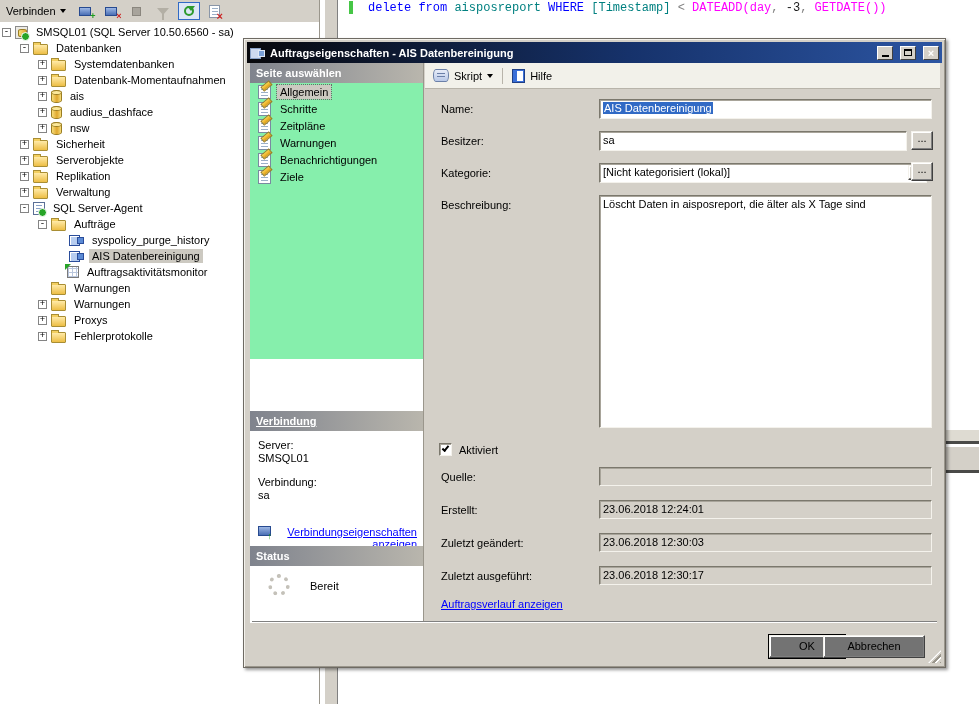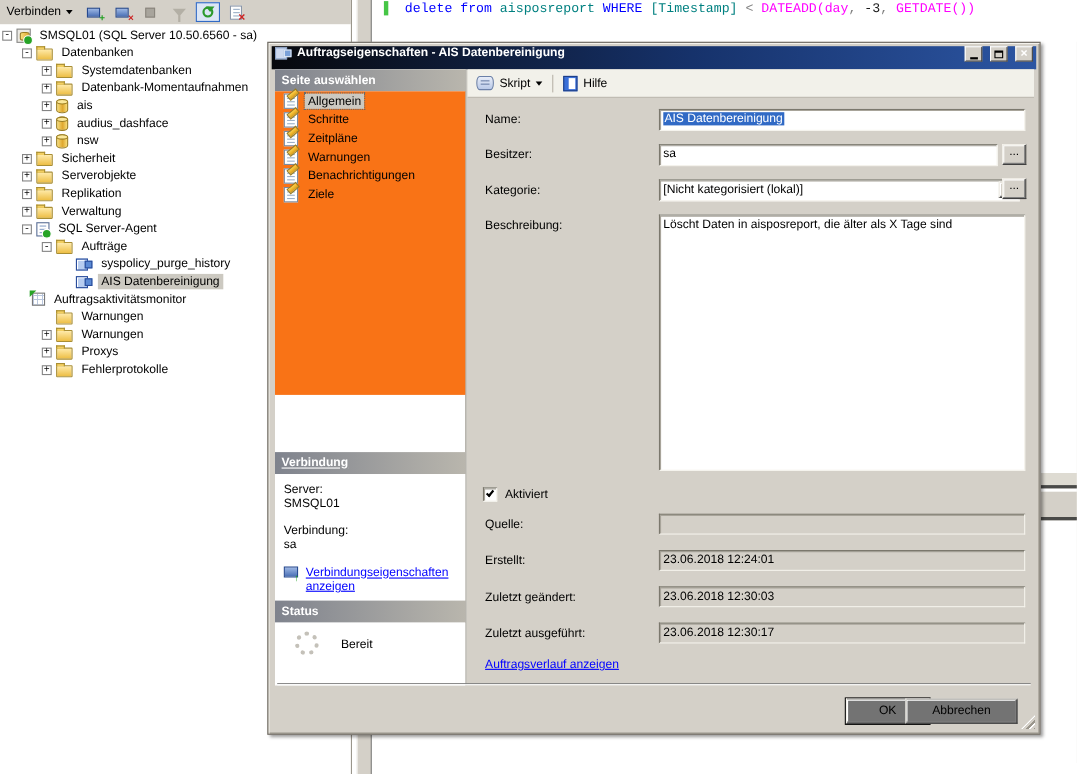--- a/index.html
+++ b/index.html
@@ -83,54 +83,54 @@
   .right-sliver { position:absolute; left:946px; top:430px; width:33px; height:47px; }
   .sliver-a { position:absolute; left:0; top:0; width:100%; height:14px; background:#dedbd2; border-bottom:3px solid #4a4a48; }
   .sliver-b { position:absolute; left:0; top:17px; width:100%; height:26px; background:#d4d0c8; border-bottom:3px solid #4a4a48; }
 
   
   .dialog { position:absolute; left:243px; top:38px; width:703px; height:630px; background:#d4d0c8;
             border:1px solid #6e6a63;
             box-shadow: inset 1px 1px 0 #f4f2ec, inset -1px -1px 0 #9a968c, 2px 2px 3px rgba(0,0,0,.4); }
   .titlebar { position:absolute; left:3px; top:3px; right:3px; height:21px;
               background:linear-gradient(90deg,#07080c,#16326b 55%,#2c55a2);
-              color:#fff; font-weight:bold; display:flex; padding:0 3px; gap:5px; }
+              color:#fff; font-weight:bold; display:flex; align-items:center; padding:0 3px; gap:5px; }
   .title-icon { width:15px; height:12px; position:relative; flex:none; }
   .title-icon::before { content:""; position:absolute; left:0; top:1px; width:9px; height:9px;
                         background:#cdd9ef; border:1px solid #8aa2c8; }
   .title-icon::after { content:""; position:absolute; right:0; top:3px; width:5px; height:5px;
                        background:#7aa0d8; border:1px solid #e0e8f4; }
   .title-text { flex:1; overflow:hidden; white-space:nowrap; }
   .winbtn { flex:none; width:16px; height:14px; background:#d4d0c8; margin-left:2px;
             border:1px solid; border-color:#fff #404040 #404040 #fff;
             display:flex; align-items:center; justify-content:center; position:relative; }
   .g-min { width:7px; height:2px; background:#000; margin-top:7px; }
   .g-max { width:8px; height:7px; border:1px solid #000; border-top-width:2px; }
   .g-close { font-size:11px; font-weight:bold; line-height:10px; }
 
   .section-hdr { height:20px; background:linear-gradient(90deg,#7f838d,#b9b6ad); color:#fff;
                  font-weight:bold; padding:4px 0 0 6px; }
   .sidebar { position:absolute; left:6px; top:24px; width:174px; height:560px; background:#fff;
              border-right:1px solid #9a968c; }
-  .sb-list { position:absolute; left:0; top:20px; width:100%; height:276px; background:#f97316; }
+  .sb-list { position:absolute; left:0; top:20px; width:100%; height:276px; background:#86efac; }
   .sb-item { display:flex; align-items:center; height:16px; padding-left:8px; margin-top:1px; }
   .sb-label { padding:1px 3px; margin-left:6px; }
   .sb-label.sel { background:#ccc9c1; outline:1px dotted #6a6a6a; }
   .pg { width:13px; height:14px; background:#fff; border:1px solid #7a8aa0; position:relative; flex:none; }
   .pg::before { content:""; position:absolute; left:2px; top:3px; width:7px; height:1px; background:#9bb0c8;
                 box-shadow:0 3px 0 #9bb0c8, 0 6px 0 #9bb0c8; }
   .pg::after { content:""; position:absolute; right:-2px; top:-3px; width:9px; height:4px;
                background:linear-gradient(#ffd24a,#d89a16); transform:rotate(-40deg); border:1px solid #9a7d22; }
   .sb-conn-hdr { position:absolute; left:0; top:348px; width:100%;text-decoration:underline; }
   .sb-conn { position:absolute; left:0; top:368px; width:100%; height:115px; background:#fff; padding:8px 6px 0 8px; }
   .sb-status-hdr { position:absolute; left:0; top:483px; width:100%; }
   .sb-status { position:absolute; left:0; top:503px; width:100%; height:57px; background:#fff; }
   .conn-row { margin-bottom:1px; }
   .conn-gap { height:11px; }
-  .conn-link-row { display:flex; gap:6px; margin-top:14px; }
+  .conn-link-row { display:flex; gap:6px; margin-top:25px;text-align:right; }
   .mini-srv2 { width:14px; height:12px; position:relative; flex:none; }
   .mini-srv2::before { content:""; position:absolute; left:0; top:0; width:11px; height:8px;
                        background:linear-gradient(#9db7e4,#4a6fb5); border:1px solid #274a90; }
   .mini-srv2::after { content:""; position:absolute; right:0; bottom:-1px; color:#1e9e1e; font-weight:bold;
                       font-size:9px; line-height:6px; content:"\2191"; }
   a.lnk { color:#0000ff; text-decoration:underline; cursor:pointer; }
   .spinner { position:absolute; left:18px; top:8px; width:22px; height:22px;
              border:4px dotted #c4c1b9; border-radius:50%; }
   .status-text { position:absolute; left:60px; top:14px; }
 
@@ -282,21 +282,21 @@
       <div class="tree-row" style="padding-left: 56px;">
         <span class="toggle none"></span>
         <span class="i i-job"></span>
         <span class="tree-label">syspolicy_purge_history</span>
       </div>
       <div class="tree-row" style="padding-left: 56px;">
         <span class="toggle none"></span>
         <span class="i i-job"></span>
         <span class="tree-label sel">AIS Datenbereinigung</span>
       </div>
-      <div class="tree-row" style="padding-left: 16px;">
+      <div class="tree-row" style="padding-left: 54px;">
         <span class="toggle none"></span>
         <span class="i i-monitor"></span>
         <span class="tree-label">Auftragsaktivitätsmonitor</span>
       </div>
       <div class="tree-row" style="padding-left: 38px;">
         <span class="toggle none"></span>
         <span class="i i-folder"></span>
         <span class="tree-label">Warnungen</span>
       </div>
       <div class="tree-row" style="padding-left: 38px;">

